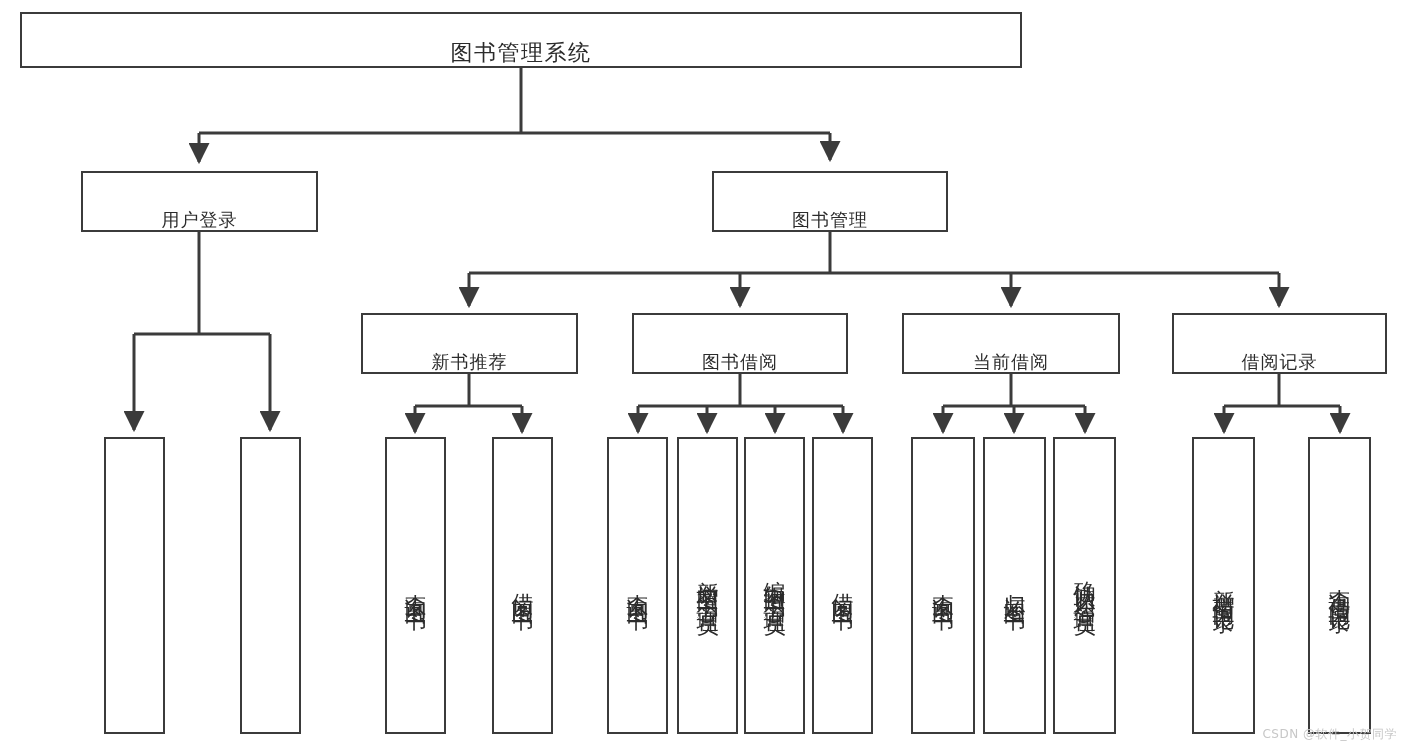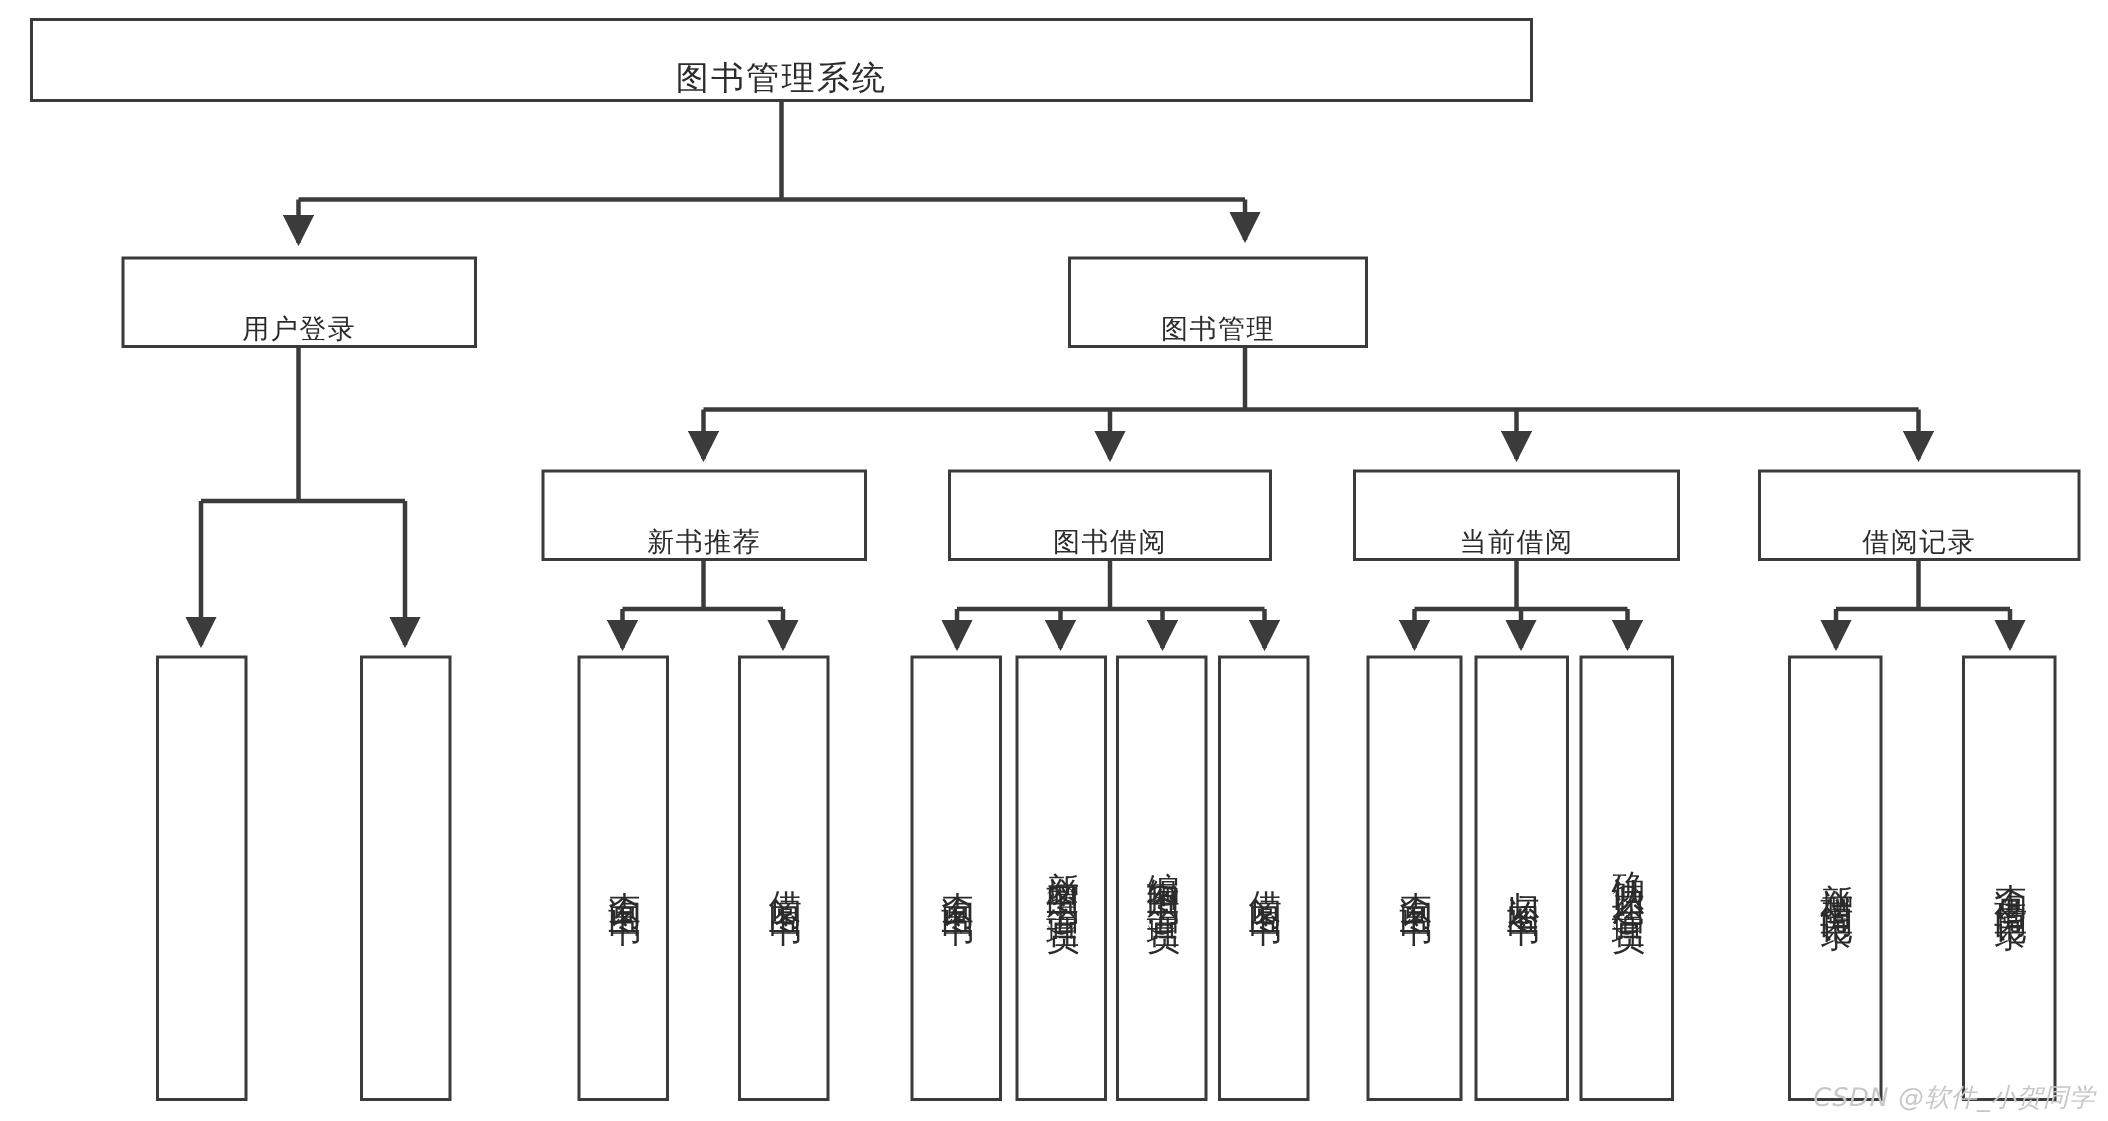--- a/index.html
+++ b/index.html
@@ -38,26 +38,25 @@
   }
   .node.leaf .vtxt{
     writing-mode:vertical-rl;
     text-orientation:upright;
     display:block;
     letter-spacing:5px;
   }
   #watermark{
     position:absolute;
     right:8px;bottom:4px;
-    font-size:17px;
+    font-size:12px;
     color:#c7c7c7;
     letter-spacing:0.5px;
     white-space:nowrap;
     pointer-events:none;
-    font-style:italic;
   }
 </style>
 </head>
 <body>
 
 <div id="diagram">
 
   <svg id="wires" viewBox="0 0 1405 747" width="1405" height="747" xmlns="http://www.w3.org/2000/svg">
     <defs>
       <marker id="arrow" viewBox="0 0 10 10" refX="9" refY="5" markerWidth="7" markerHeight="7" orient="auto-start-reverse">
@@ -109,21 +108,21 @@
   </svg>
 
   <div class="node root" style="left:20px;top:12px;width:1002px;height:56px;">
     <span>图书管理系统</span>
   </div>
 
   <div class="node h" style="left:81px;top:171px;width:237px;height:61px;">
     <span>用户登录</span>
   </div>
 
-  <div class="node h" style="left:712px;top:171px;width:200px;height:61px;">
+  <div class="node h" style="left:712px;top:171px;width:236px;height:61px;">
     <span>图书管理</span>
   </div>
 
   <div class="node h" style="left:632px;top:313px;width:216px;height:61px;">
     <span>图书借阅</span>
   </div>
 
   <div class="node h" style="left:361px;top:313px;width:217px;height:61px;">
     <span>新书推荐</span>
   </div>

